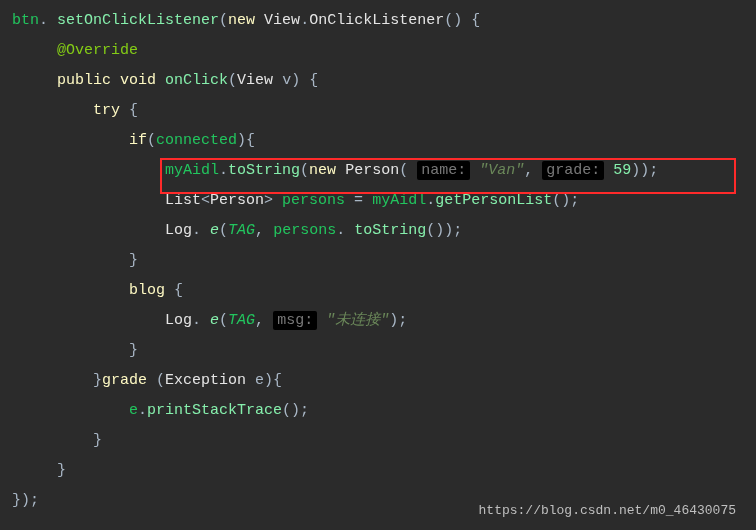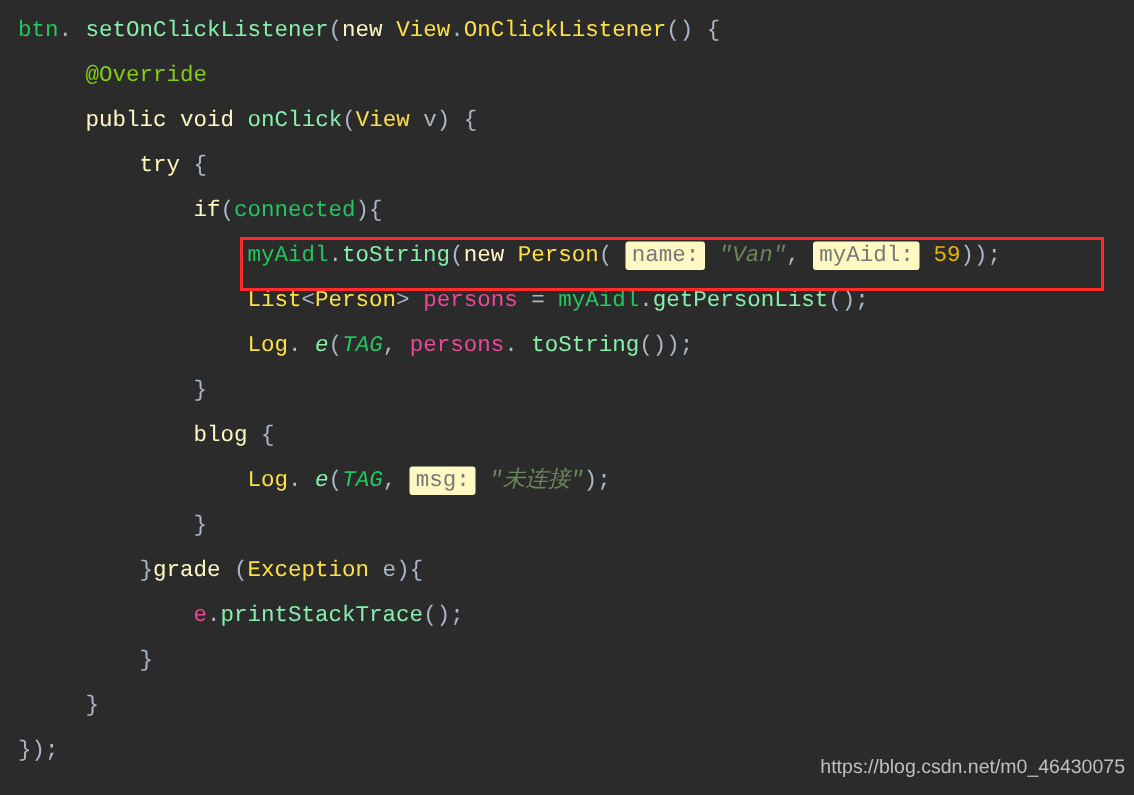--- a/index.html
+++ b/index.html
@@ -16,51 +16,51 @@
     position: relative;
   }
   .code-area {
     padding: 6px 0 0 12px;
     white-space: pre;
   }
   .kw { color: #fef9c3; }       
   .method { color: #86efac; }   
   .field { color: #22c55e; }     
   .str { color: #6a8759; font-style: italic; } 
-  .num { color: #eab308; }      
+  .num { color: #86efac; }      
   .anno { color: #84cc16; }
-  .hint { background: #fef9c3; color: #787878; padding: 1px 4px; font-style: normal; border-radius: 2px; }
+  .hint { background: #000000; color: #787878; padding: 1px 4px; font-style: normal; border-radius: 2px; }
   .param { color: #a9b7c6; }
-  .cls { color: #fde047; }
-  .def { color: #ec4899; }
+  .cls { color: #e5e5e5; }
+  .def { color: #22c55e; }
   .italic { font-style: italic; }
   .watermark {
     position: absolute;
-    right: 6px;
+    right: 20px;
     bottom: 6px;
     font-size: 13px;
     color: #bfbfbf;
-    font-family: Liberation Sans, sans-serif;
+    font-family: Liberation Mono, monospace;
   }
   .highlight-box {
     position: absolute;
     border: 2px solid #ff2a2a;
     box-sizing: border-box;
     pointer-events: none;
   }
 </style>
 </head>
 <body>
 
 <div class="code-area"><span class="field">btn</span>. <span class="method">setOnClickListener</span>(<span class="kw">new</span> <span class="cls">View</span>.<span class="cls">OnClickListener</span>() {
      <span class="anno">@Override</span>
      <span class="kw">public</span> <span class="kw">void</span> <span class="method">onClick</span>(<span class="cls">View</span> <span class="param">v</span>) {
          <span class="kw">try</span> {
              <span class="kw">if</span>(<span class="field">connected</span>){
-                 <span class="field">myAidl</span>.<span class="method">toString</span>(<span class="kw">new</span> <span class="cls">Person</span>( <span class="hint">name:</span> <span class="str">"Van"</span>, <span class="hint">myAidl:</span> <span class="num">59</span>));
+                 <span class="field">myAidl</span>.<span class="method">toString</span>(<span class="kw">new</span> <span class="cls">Person</span>( <span class="hint">name:</span> <span class="str">"Van"</span>, <span class="hint">grade:</span> <span class="num">59</span>));
                  <span class="cls">List</span>&lt;<span class="cls">Person</span>&gt; <span class="def">persons</span> = <span class="field">myAidl</span>.<span class="method">getPersonList</span>();
                  <span class="cls">Log</span>. <span class="method italic">e</span>(<span class="field italic">TAG</span>, <span class="def">persons</span>. <span class="method">toString</span>());
              }
              <span class="kw">blog</span> {
                  <span class="cls">Log</span>. <span class="method italic">e</span>(<span class="field italic">TAG</span>, <span class="hint">msg:</span> <span class="str">"未连接"</span>);
              }
          }<span class="kw">grade</span> (<span class="cls">Exception</span> <span class="param">e</span>){
              <span class="def">e</span>.<span class="method">printStackTrace</span>();
          }
      }

